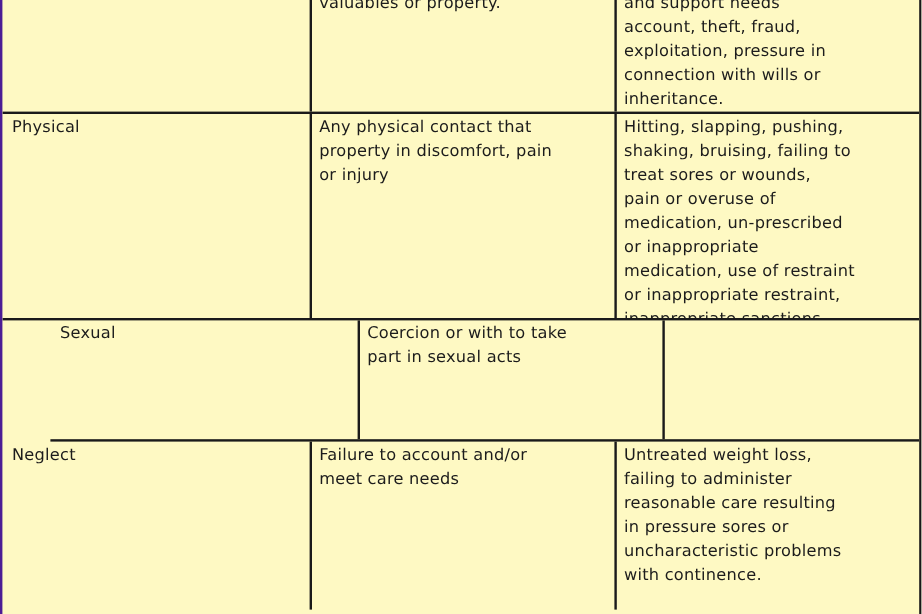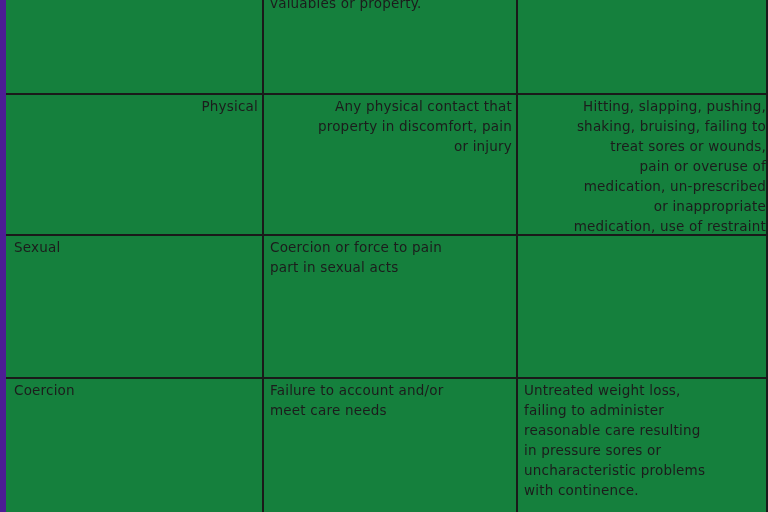--- a/index.html
+++ b/index.html
@@ -8,39 +8,39 @@
     width: 768px;
     height: 512px;
     overflow: hidden;
     background: #ffffff;
   }
   .sheet {
     box-sizing: border-box;
     width: 768px;
     height: 512px;
     overflow: hidden;
-    background: #15803d;
-    border-left: 6px solid #4c1d95;
+    background: #fef9c3;
+    border-left: 2px solid #4c1d95;
     border-right: 2px solid #1a1a1a;
     font-family: "DejaVu Sans", sans-serif;
     font-size: 13.5px;
     line-height: 20px;
     letter-spacing: 0.2px;
     color: #1c1c1c;
   }
   .row {
     display: grid;
     grid-template-columns: 258px 254px 252px;
     box-sizing: border-box;
     border-bottom: 2px solid #1a1a1a;
   }
   .row:last-child { border-bottom: none; }
   .r1 { height: 95px; }
-  .r2 { height: 141px; text-align: right; }
-  .r3 { height: 143px; }
+  .r2 { height: 172px; }
+  .r3 { height: 101px; margin-left: 40px; }
   .r4 { height: 140px; }
   .cell {
     box-sizing: border-box;
     overflow: hidden;
     padding: 1px 4px 0 8px;
   }
   .cell.c1, .cell.c2 { border-right: 2px solid #1a1a1a; }
   .cell.c2, .cell.c3 { padding-left: 6px; }
   .cell-content {
     white-space: pre-line;
@@ -53,20 +53,27 @@
 <body>
 
 <div class="sheet">
 
   <div class="row r1">
     <div class="cell c1">
       <div class="cell-content"></div>
     </div>
     <div class="cell c2">
       <div class="cell-content">valuables or property.</div>
+    </div>
+    <div class="cell c3">
+      <div class="cell-content">and support needs
+account, theft, fraud,
+exploitation, pressure in
+connection with wills or
+inheritance.</div>
     </div>
   </div>
 
   <div class="row r2">
     <div class="cell c1">
       <div class="cell-content">Physical</div>
     </div>
     <div class="cell c2">
       <div class="cell-content">Any physical contact that
 property in discomfort, pain
@@ -83,28 +90,28 @@
 or inappropriate restraint,
 inappropriate sanctions.</div>
     </div>
   </div>
 
   <div class="row r3">
     <div class="cell c1">
       <div class="cell-content">Sexual</div>
     </div>
     <div class="cell c2">
-      <div class="cell-content">Coercion or force to pain
+      <div class="cell-content">Coercion or with to take
 part in sexual acts</div>
     </div>
   </div>
 
   <div class="row r4">
     <div class="cell c1">
-      <div class="cell-content">Coercion</div>
+      <div class="cell-content">Neglect</div>
     </div>
     <div class="cell c2">
       <div class="cell-content">Failure to account and/or
 meet care needs</div>
     </div>
     <div class="cell c3">
       <div class="cell-content">Untreated weight loss,
 failing to administer
 reasonable care resulting
 in pressure sores or

